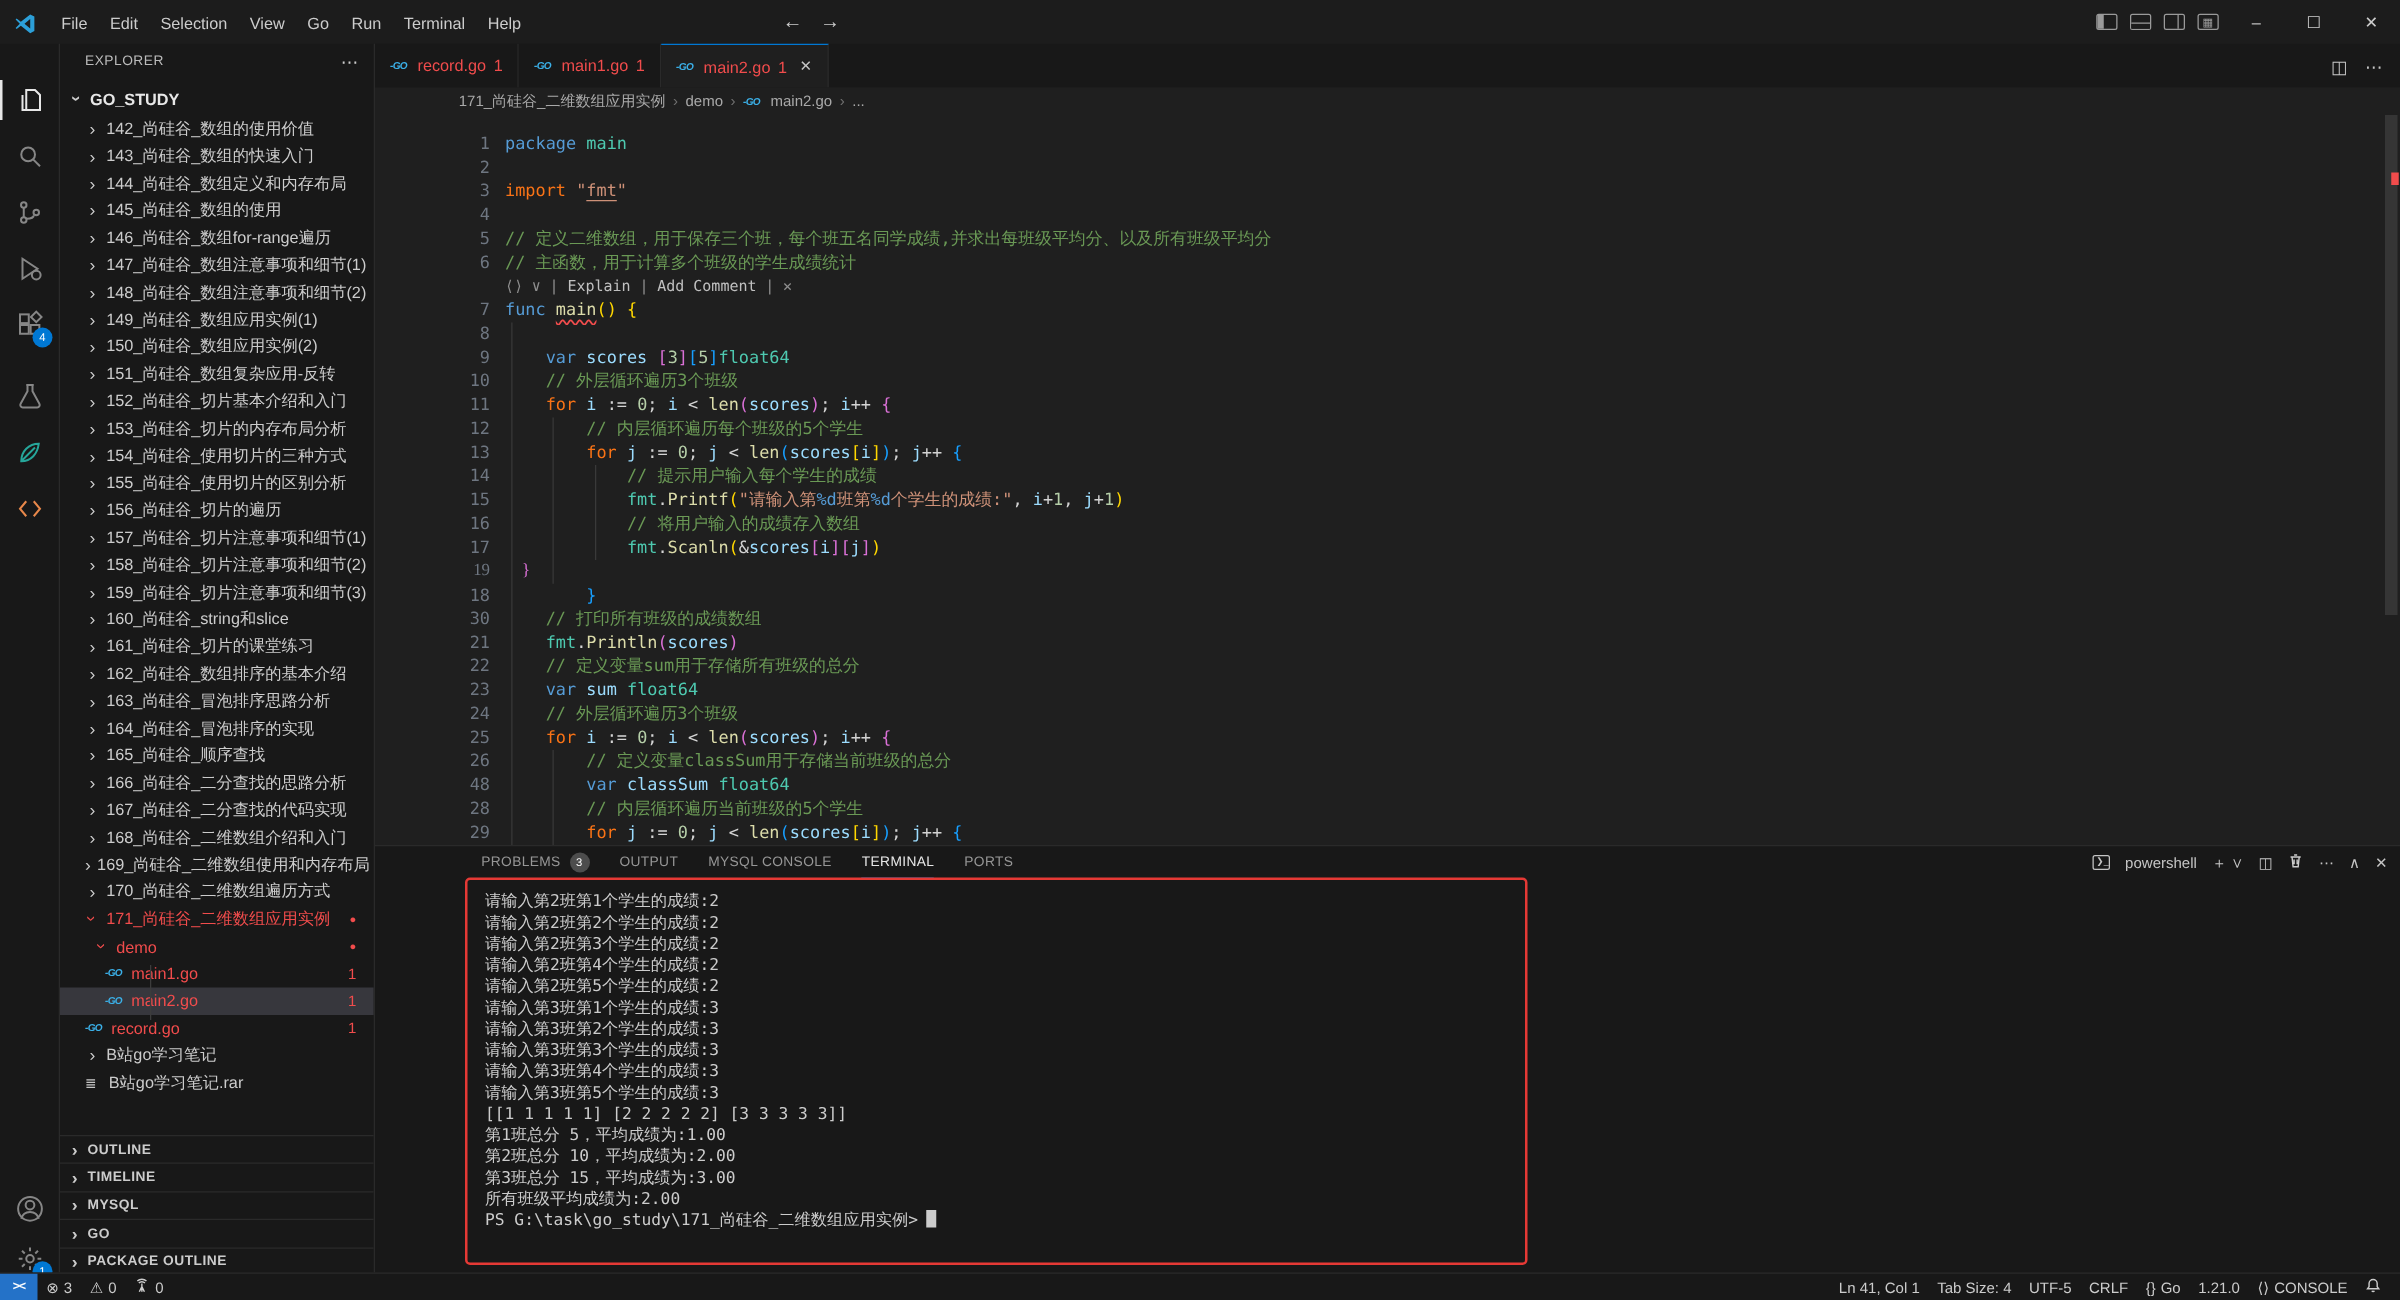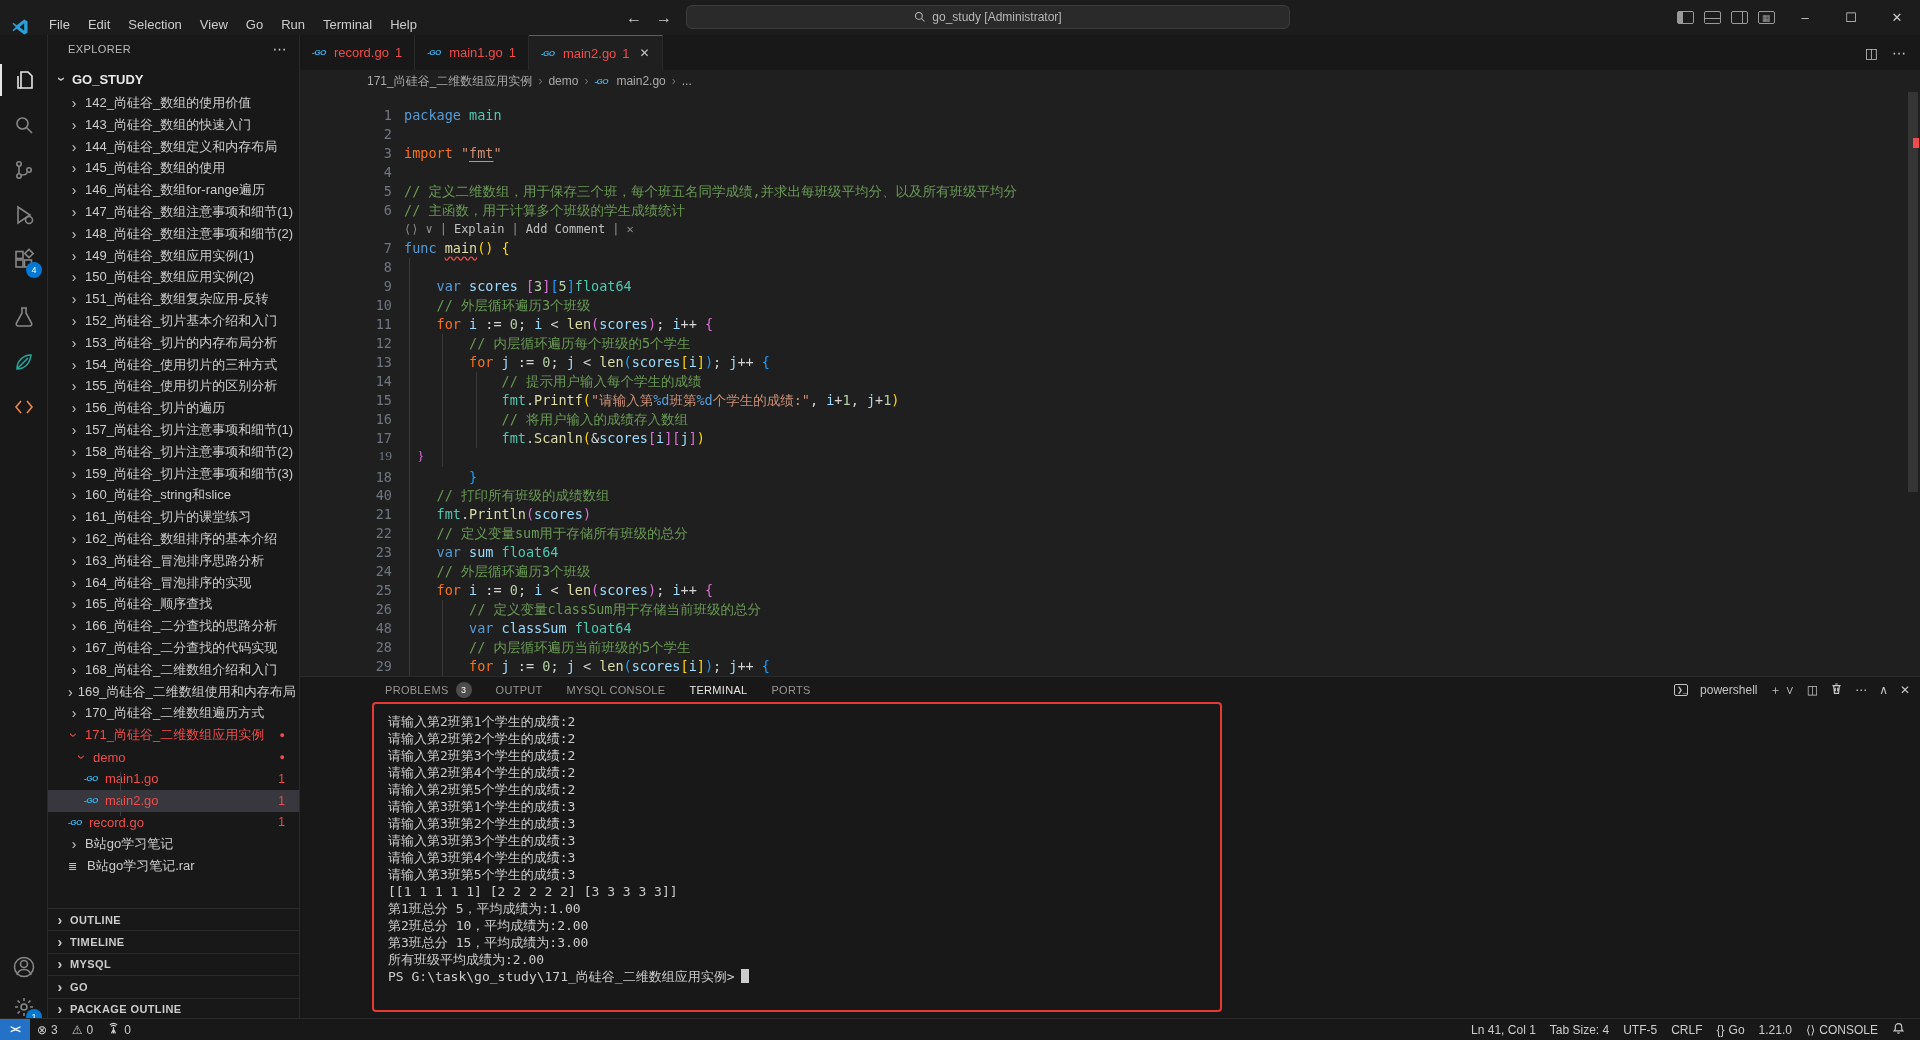--- a/index.html
+++ b/index.html
@@ -1,20 +1,20 @@
 <!DOCTYPE html>
 <html><head>
 <meta charset="utf-8">
 <style>
   * { margin:0; padding:0; box-sizing:border-box; }
   html,body { width:1920px; height:1040px; overflow:hidden; background:#181818;
     font-family:"Liberation Sans", sans-serif; -webkit-font-smoothing:antialiased; }
   
   #titlebar { position:absolute; left:0; top:0; width:1920px; height:38px;
-    background:#1c1c1c; border-bottom:1px solid #2a2a2a; display:flex; align-items:flex-end; color:#cccccc; font-size:13px; }
+    background:#1c1c1c; border-bottom:1px solid #2a2a2a; display:flex; align-items:center; color:#cccccc; font-size:13px; }
   #vscode-logo { width:20px; height:20px; margin:0 10px 0 10px; }
   .menu-item { padding:0 9px; height:24px; line-height:24px; border-radius:5px; cursor:default; }
   #nav-arrows { position:absolute; left:626px; top:0; height:35px; display:flex; align-items:center; gap:14px; color:#cccccc; font-size:16px; }
   #searchbox { position:absolute; left:686px; top:5px; width:604px; height:24px; background:#2a2a2a;
     border:1px solid #3c3c3c; border-radius:6px; color:#b8b8b8; font-size:12px;
     display:flex; align-items:center; justify-content:center; gap:6px; }
   #layout-icons { position:absolute; right:145px; top:0; height:35px; display:flex; align-items:center; gap:10px; }
   .lico { width:17px; height:13px; border:1px solid #9a9a9a; border-radius:2px; position:relative; }
   .lico .fillL { position:absolute; left:0; top:0; bottom:0; width:5px; background:#9a9a9a; }
   .lico .fillB { position:absolute; left:0; right:0; bottom:0; height:5px; background:#1c1c1c; border-top:1px solid #9a9a9a; }
@@ -108,27 +108,20 @@
 
 <div id="titlebar">
   <svg id="vscode-logo" viewBox="0 0 24 24">
     <path d="M17 3 L21 5 L21 19 L17 21 L8 14 L4 17 L3 16 L7 12 L3 8 L4 7 L8 10 Z M17 7.5 L11.5 12 L17 16.5 Z" fill="#2c9fd8"></path>
   </svg>
   <div id="menu-bar"><span class="menu-item">File</span><span class="menu-item">Edit</span><span class="menu-item">Selection</span><span class="menu-item">View</span><span class="menu-item">Go</span><span class="menu-item">Run</span><span class="menu-item">Terminal</span><span class="menu-item">Help</span></div>
   <div id="nav-arrows">
     <span>←</span>
     <span>→</span>
   </div>
-  <div id="searchbox">
-    <svg width="12" height="12" viewBox="0 0 16 16">
-        <circle cx="6.5" cy="6.5" r="4.5" stroke="#b8b8b8" fill="none" stroke-width="1.4"></circle>
-        <line x1="10" y1="10" x2="14" y2="14" stroke="#b8b8b8" stroke-width="1.4"></line>
-      </svg>
-    <span>go_study [Administrator]</span>
-  </div>
   <div id="layout-icons">
     <span class="lico">
         <span class="fillL"></span>
       </span>
     <span class="lico">
         <span class="fillB"></span>
       </span>
     <span class="lico">
         <span class="fillR"></span>
       </span>
@@ -483,21 +476,21 @@
         <div class="code-row" style="top: 204px;"><span class="lnum">10</span><span class="ltext"><span class="tok-cm">    // 外层循环遍历3个班级</span></span></div>
         <div class="code-row" style="top: 223px;"><span class="lnum">11</span><span class="ltext"><span class="tok-pl">    </span><span class="tok-kc">for</span><span class="tok-pl"> </span><span class="tok-vr">i</span><span class="tok-pl"> </span><span class="tok-pl">:=</span><span class="tok-pl"> </span><span class="tok-nm">0</span><span class="tok-pl">; </span><span class="tok-vr">i</span><span class="tok-pl"> &lt; </span><span class="tok-fn">len</span><span class="tok-b2">(</span><span class="tok-vr">scores</span><span class="tok-b2">)</span><span class="tok-pl">; </span><span class="tok-vr">i</span><span class="tok-pl">++ </span><span class="tok-b2">{</span></span></div>
         <div class="code-row" style="top: 242px;"><span class="lnum">12</span><span class="ltext"><span class="tok-cm">        // 内层循环遍历每个班级的5个学生</span></span></div>
         <div class="code-row" style="top: 261px;"><span class="lnum">13</span><span class="ltext"><span class="tok-pl">        </span><span class="tok-kc">for</span><span class="tok-pl"> </span><span class="tok-vr">j</span><span class="tok-pl"> </span><span class="tok-pl">:=</span><span class="tok-pl"> </span><span class="tok-nm">0</span><span class="tok-pl">; </span><span class="tok-vr">j</span><span class="tok-pl"> &lt; </span><span class="tok-fn">len</span><span class="tok-b3">(</span><span class="tok-vr">scores</span><span class="tok-b1">[</span><span class="tok-vr">i</span><span class="tok-b1">]</span><span class="tok-b3">)</span><span class="tok-pl">; </span><span class="tok-vr">j</span><span class="tok-pl">++ </span><span class="tok-b3">{</span></span></div>
         <div class="code-row" style="top: 280px;"><span class="lnum">14</span><span class="ltext"><span class="tok-cm">            // 提示用户输入每个学生的成绩</span></span></div>
         <div class="code-row" style="top: 299px;"><span class="lnum">15</span><span class="ltext"><span class="tok-pl">            </span><span class="tok-ns">fmt</span><span class="tok-pl">.</span><span class="tok-fn">Printf</span><span class="tok-b1">(</span><span class="tok-st">"请输入第</span><span class="tok-fs">%d</span><span class="tok-st">班第</span><span class="tok-fs">%d</span><span class="tok-st">个学生的成绩:"</span><span class="tok-pl">, </span><span class="tok-vr">i</span><span class="tok-pl">+</span><span class="tok-nm">1</span><span class="tok-pl">, </span><span class="tok-vr">j</span><span class="tok-pl">+</span><span class="tok-nm">1</span><span class="tok-b1">)</span></span></div>
         <div class="code-row" style="top: 318px;"><span class="lnum">16</span><span class="ltext"><span class="tok-cm">            // 将用户输入的成绩存入数组</span></span></div>
         <div class="code-row" style="top: 337px;"><span class="lnum">17</span><span class="ltext"><span class="tok-pl">            </span><span class="tok-ns">fmt</span><span class="tok-pl">.</span><span class="tok-fn">Scanln</span><span class="tok-b1">(</span><span class="tok-pl">&amp;</span><span class="tok-vr">scores</span><span class="tok-b2">[</span><span class="tok-vr">i</span><span class="tok-b2">]</span><span class="tok-b2">[</span><span class="tok-vr">j</span><span class="tok-b2">]</span><span class="tok-b1">)</span></span></div>
         <div class="code-row" style="top: 376px;"><span class="lnum">18</span><span class="ltext"><span class="tok-pl">        </span><span class="tok-b3">}</span></span></div>
         <div class="code-row" style="top: 354px; font-family: Liberation Serif, serif;"><span class="lnum">19</span><span class="ltext"><span class="tok-pl">    </span><span class="tok-b2">}</span></span></div>
-        <div class="code-row" style="top: 394px;"><span class="lnum">40</span><span class="ltext"><span class="tok-cm">    // 打印所有班级的成绩数组</span></span></div>
+        <div class="code-row" style="top: 394px;"><span class="lnum">30</span><span class="ltext"><span class="tok-cm">    // 打印所有班级的成绩数组</span></span></div>
         <div class="code-row" style="top: 413px;"><span class="lnum">21</span><span class="ltext"><span class="tok-pl">    </span><span class="tok-ns">fmt</span><span class="tok-pl">.</span><span class="tok-fn">Println</span><span class="tok-b2">(</span><span class="tok-vr">scores</span><span class="tok-b2">)</span></span></div>
         <div class="code-row" style="top: 432px;"><span class="lnum">22</span><span class="ltext"><span class="tok-cm">    // 定义变量sum用于存储所有班级的总分</span></span></div>
         <div class="code-row" style="top: 451px;"><span class="lnum">23</span><span class="ltext"><span class="tok-pl">    </span><span class="tok-kb">var</span><span class="tok-pl"> </span><span class="tok-vr">sum</span><span class="tok-pl"> </span><span class="tok-ns">float64</span></span></div>
         <div class="code-row" style="top: 470px;"><span class="lnum">24</span><span class="ltext"><span class="tok-cm">    // 外层循环遍历3个班级</span></span></div>
         <div class="code-row" style="top: 489px;"><span class="lnum">25</span><span class="ltext"><span class="tok-pl">    </span><span class="tok-kc">for</span><span class="tok-pl"> </span><span class="tok-vr">i</span><span class="tok-pl"> </span><span class="tok-pl">:=</span><span class="tok-pl"> </span><span class="tok-nm">0</span><span class="tok-pl">; </span><span class="tok-vr">i</span><span class="tok-pl"> &lt; </span><span class="tok-fn">len</span><span class="tok-b2">(</span><span class="tok-vr">scores</span><span class="tok-b2">)</span><span class="tok-pl">; </span><span class="tok-vr">i</span><span class="tok-pl">++ </span><span class="tok-b2">{</span></span></div>
         <div class="code-row" style="top: 508px;"><span class="lnum">26</span><span class="ltext"><span class="tok-cm">        // 定义变量classSum用于存储当前班级的总分</span></span></div>
         <div class="code-row" style="top: 527px;"><span class="lnum">48</span><span class="ltext"><span class="tok-pl">        </span><span class="tok-kb">var</span><span class="tok-pl"> </span><span class="tok-vr">classSum</span><span class="tok-pl"> </span><span class="tok-ns">float64</span></span></div>
         <div class="code-row" style="top: 546px;"><span class="lnum">28</span><span class="ltext"><span class="tok-cm">        // 内层循环遍历当前班级的5个学生</span></span></div>
         <div class="code-row" style="top: 565px;"><span class="lnum">29</span><span class="ltext"><span class="tok-pl">        </span><span class="tok-kc">for</span><span class="tok-pl"> </span><span class="tok-vr">j</span><span class="tok-pl"> </span><span class="tok-pl">:=</span><span class="tok-pl"> </span><span class="tok-nm">0</span><span class="tok-pl">; </span><span class="tok-vr">j</span><span class="tok-pl"> &lt; </span><span class="tok-fn">len</span><span class="tok-b3">(</span><span class="tok-vr">scores</span><span class="tok-b1">[</span><span class="tok-vr">i</span><span class="tok-b1">]</span><span class="tok-b3">)</span><span class="tok-pl">; </span><span class="tok-vr">j</span><span class="tok-pl">++ </span><span class="tok-b3">{</span></span></div>
       </div>

